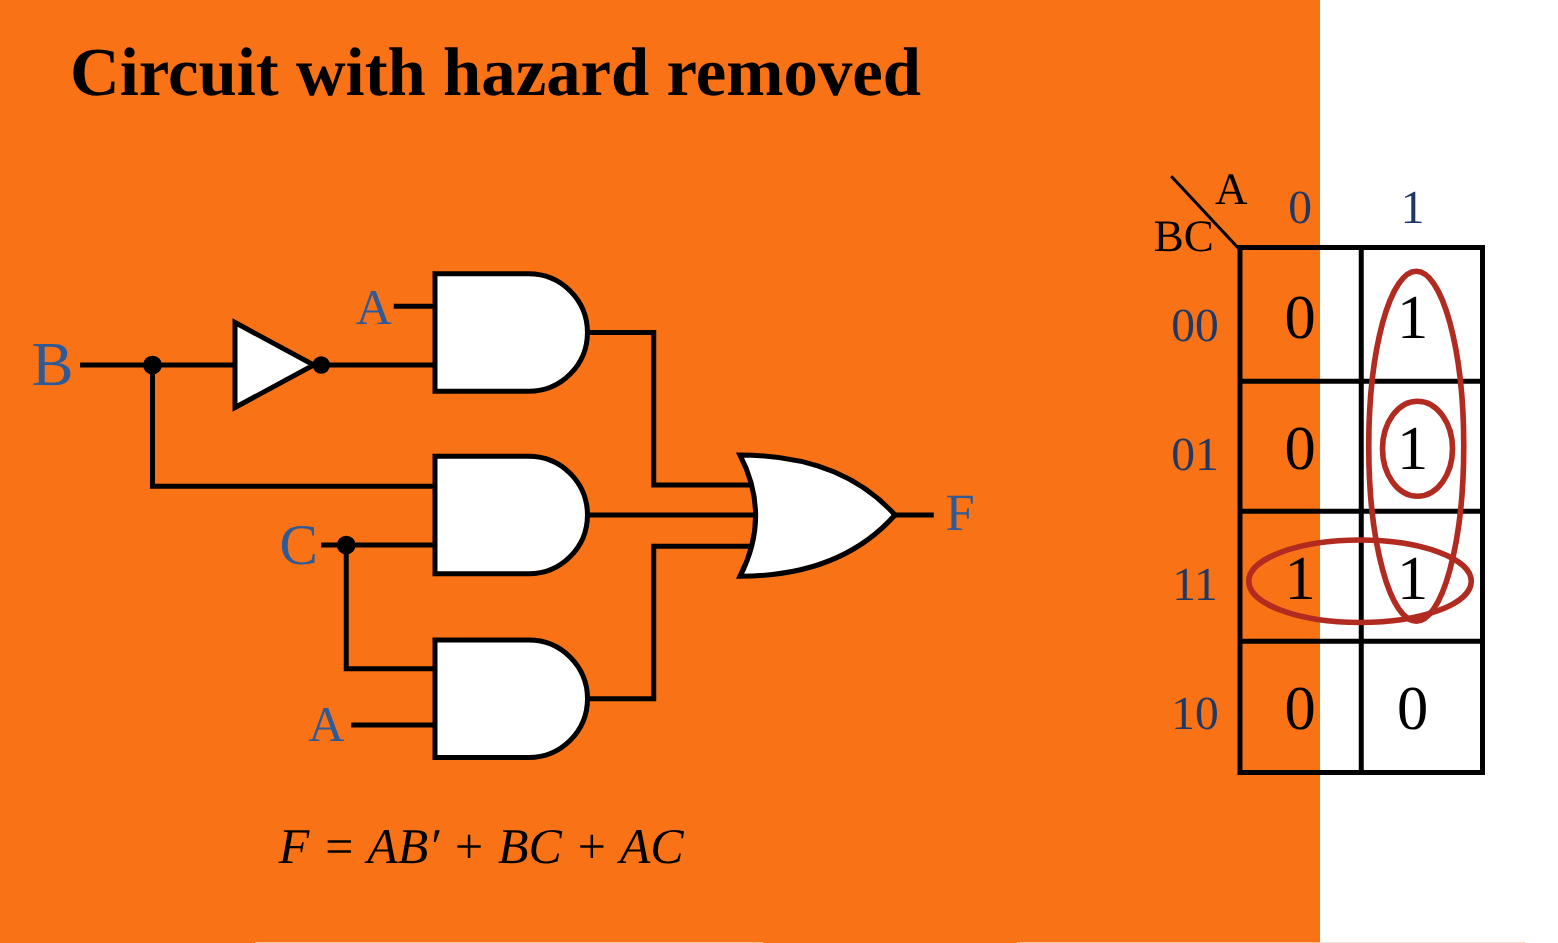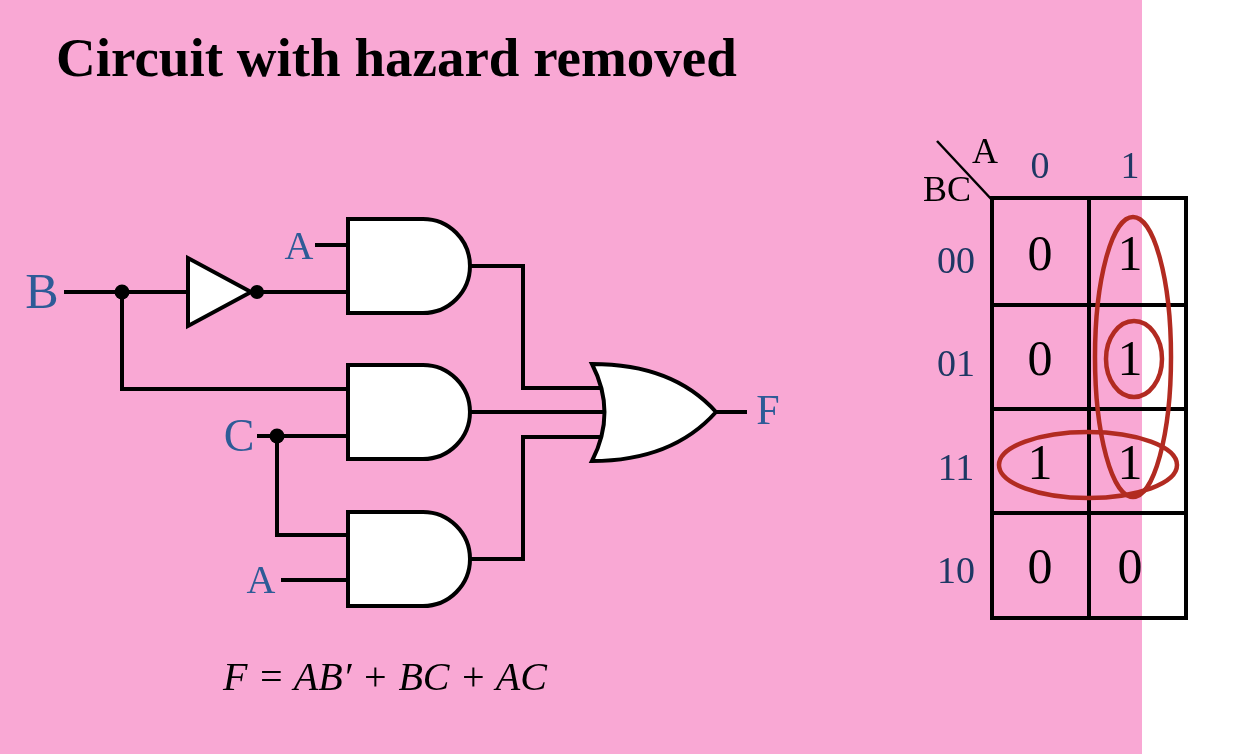--- a/index.html
+++ b/index.html
@@ -1,16 +1,16 @@
 <!DOCTYPE html>
 <html><head>
 <meta charset="utf-8">
 <style>
   html, body { margin: 0; padding: 0; background: #ffffff; }
-  .canvas { width: 1142px; height: 754px; position: relative; background: #f9a8d4; }
+  .canvas { width: 1056px; height: 754px; position: relative; background: #f97316; }
   .serif { font-family: "Liberation Serif", serif; }
   text { user-select: none; }
 </style>
 </head>
 <body>
 
 <div class="canvas">
 <svg width="1246" height="754" viewBox="0 0 1246 754" xmlns="http://www.w3.org/2000/svg">
 
   <text class="serif" x="56" y="76" font-size="55" font-weight="bold" fill="#000000">Circuit with hazard removed</text>

